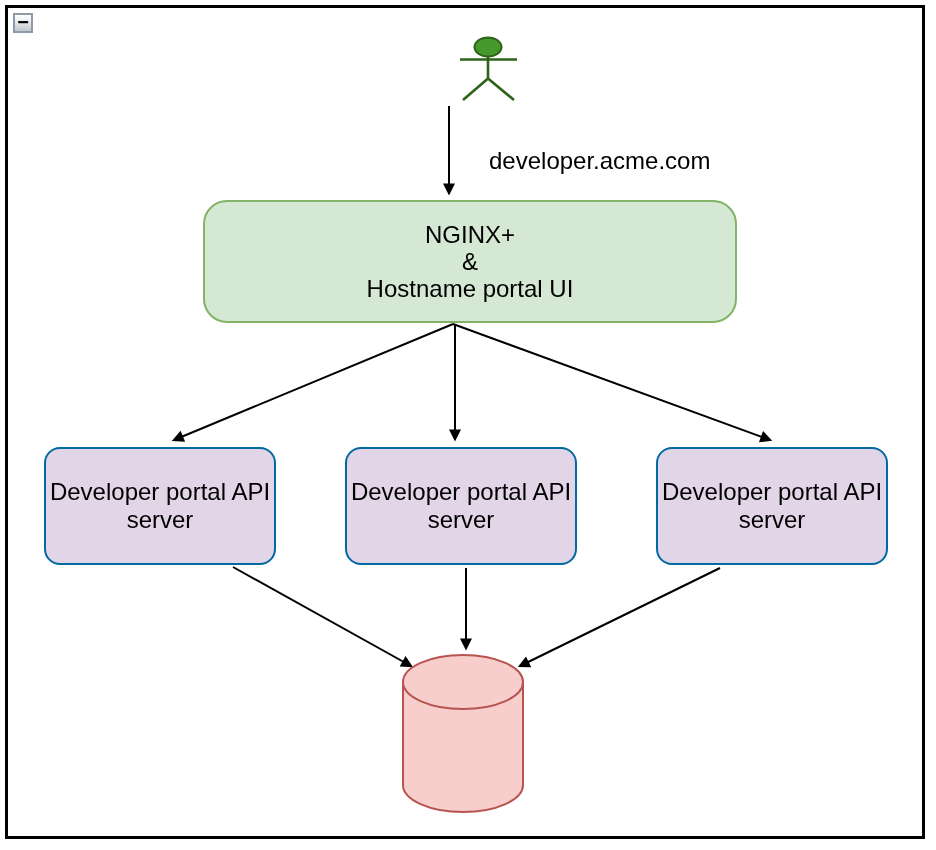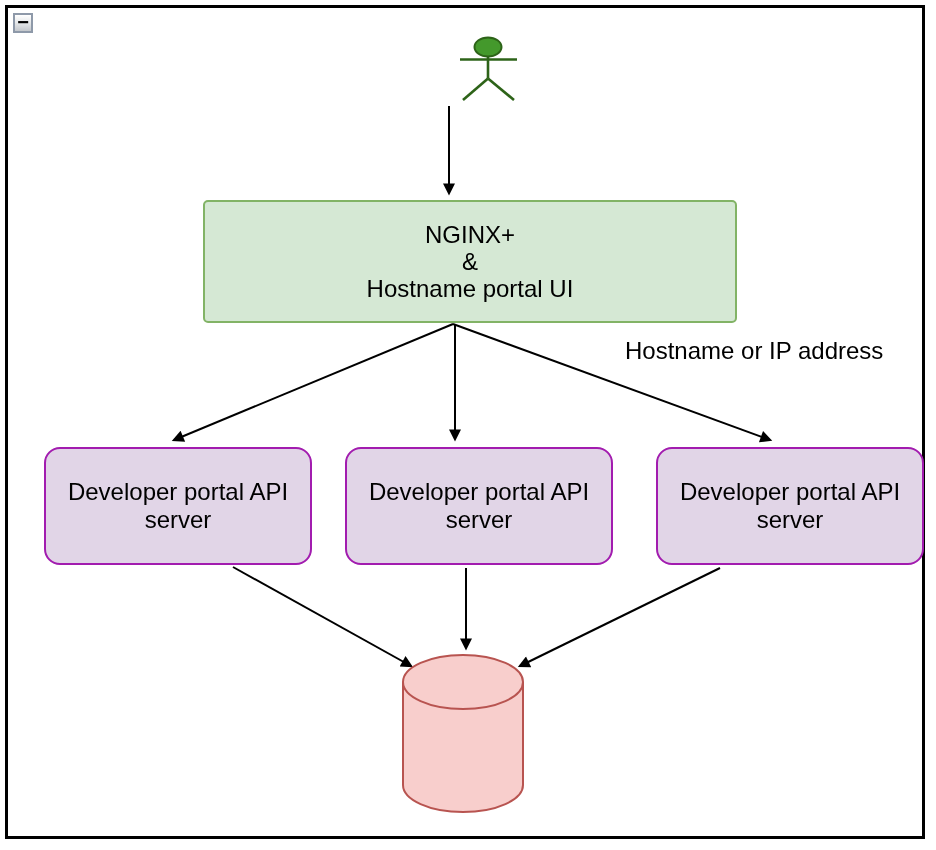--- a/index.html
+++ b/index.html
@@ -53,28 +53,28 @@
     justify-content: center;
     text-align: center;
     font-size: 24px;
     line-height: 27px;
   }
   .node-green {
     left: 203px; top: 200px;
     width: 534px; height: 123px;
     background: #d5e8d4;
     border: 2px solid #82b366;
-    border-radius: 5px;
+    border-radius: 24px;
     flex-direction: column;
   }
   .node-purple {
     top: 447px;
-    width: 268px; height: 118px;
+    width: 232px; height: 118px;
     background: #e1d5e7;
-    border: 2px solid #a21caf;
+    border: 2px solid #0369a1;
     border-radius: 16px;
     line-height: 28px;
     padding: 0 2px;
   }
   .node-purple.p1 { left: 44px; }
   .node-purple.p2 { left: 345px; }
   .node-purple.p3 { left: 656px; }
   .edge-label {
     position: absolute;
     font-size: 24px;
@@ -140,16 +140,16 @@
   <div class="node node-purple p1">
     <span>Developer portal API server</span>
   </div>
   <div class="node node-purple p2">
     <span>Developer portal API server</span>
   </div>
   <div class="node node-purple p3">
     <span>Developer portal API server</span>
   </div>
 
-  <div class="edge-label label-hostname">Hostname or IP address</div>
+  <div class="edge-label label-domain">developer.acme.com</div>
 
 
 </div>
 
 </body></html>

